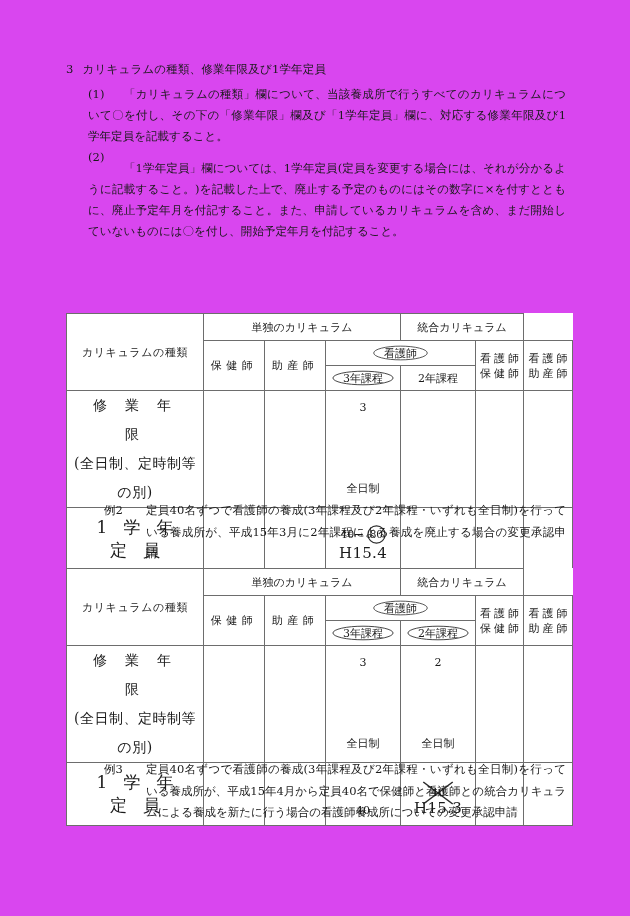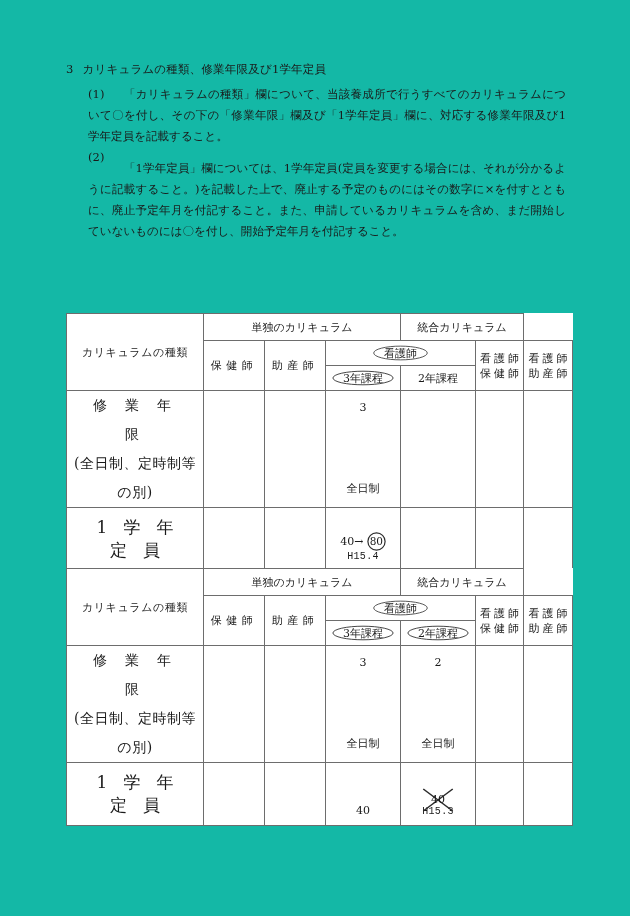--- a/index.html
+++ b/index.html
@@ -13,21 +13,21 @@
     position: relative;
     font-family: "DejaVu Serif", "Liberation Serif", serif;
     color: #1a1a1a;
     overflow: hidden;
   }
   .page {
     position: absolute;
     left: 0; top: 0;
     width: 630px;
     height: 916px;
-    background: #14b8a6;
+    background: #d946ef;
   }
 
   
   .sec-head {
     position: absolute;
     left: 66px;
     top: 62px;
     font-size: 11.5px;
     letter-spacing: 0.2px;
     white-space: nowrap;
@@ -161,21 +161,21 @@
   .cellstack {
     display: flex;
     flex-direction: column;
     justify-content: flex-end;
     align-items: center;
     height: 100%;
     box-sizing: border-box;
     padding: 7px 0 8px 0;
   }
   .cellstack .v1 { font-size: 11px; }
-  .cellstack .v2 { font-size: 10px; letter-spacing: 0.3px; font-family: Liberation Mono, monospace; }
+  .cellstack .v2 { font-size: 15px; letter-spacing: 0.3px; }
 
   .twoline {
     display: flex;
     flex-direction: column;
     justify-content: space-between;
     align-items: center;
     height: 100%;
     box-sizing: border-box;
     padding: 10px 0 11px 0;
   }
@@ -348,20 +348,24 @@
             <span class="v2">H15.4</span>
           </span>
         </td>
         <td class="r-body"></td>
         <td class="r-body"></td>
         <td class="r-body"></td>
       </tr>
     </tbody>
   </table>
 
+  <div class="ex ex2">
+    <span class="lbl">例2</span>
+    <span class="ptext">定員40名ずつで看護師の養成(3年課程及び2年課程・いずれも全日制)を行っている養成所が、平成15年3月に2年課程による養成を廃止する場合の変更承認申請</span>
+  </div>
 
   <table class="tbl tbl2">
     <colgroup>
       <col class="c-kind">
         <col class="c-hoken">
         <col class="c-josan">
       <col class="c-k3">
         <col class="c-k2">
         <col class="c-t1">
         <col class="c-t2">
@@ -461,14 +465,18 @@
             </span>
             <span class="v2">H15.3</span>
           </span>
         </td>
         <td class="r-body"></td>
         <td class="r-body"></td>
       </tr>
     </tbody>
   </table>
 
+  <div class="ex ex3">
+    <span class="lbl">例3</span>
+    <span class="ptext">定員40名ずつで看護師の養成(3年課程及び2年課程・いずれも全日制)を行っている養成所が、平成15年4月から定員40名で保健師と看護師との統合カリキュラムによる養成を新たに行う場合の看護師養成所についての変更承認申請</span>
+  </div>
 
 </div>
 
 </body></html>

